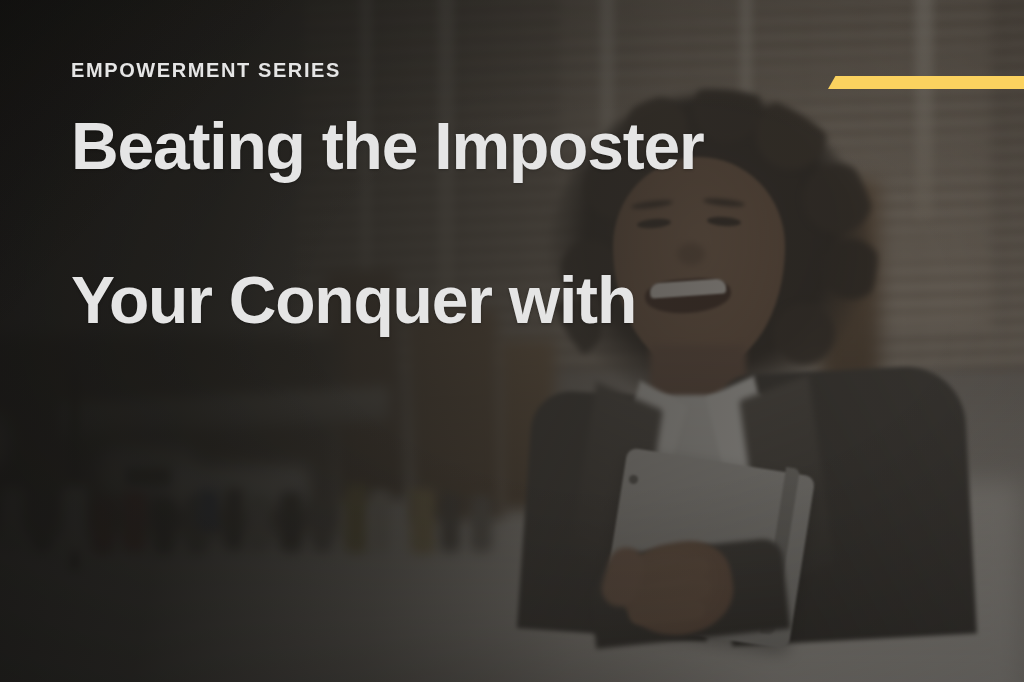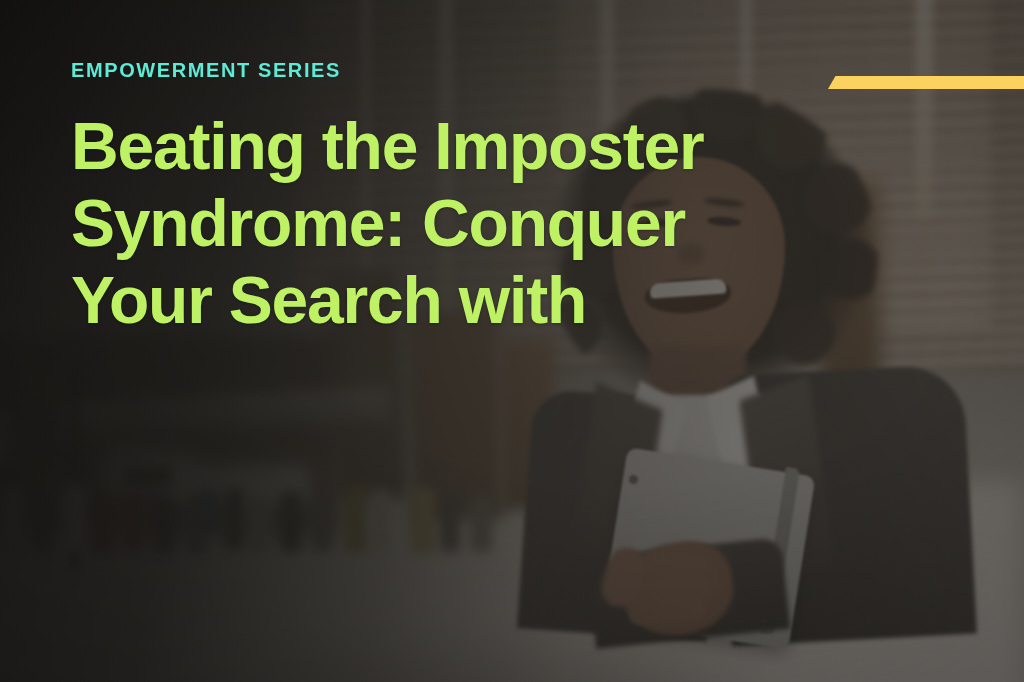--- a/index.html
+++ b/index.html
@@ -476,21 +476,21 @@
   </div>
 
   <div class="overlay-dark"></div>
   <div class="overlay-left"></div>
   <div class="overlay-corner"></div>
   <div class="overlay-vignette"></div>
 
   <div class="accent-bar" style="background: rgb(251, 210, 95);"></div>
 
   <div class="content">
-    <div class="eyebrow" style="color: #5eead4;">EMPOWERMENT SERIES</div>
-    <h1 class="headline" style="color: #bef264;">
+    <div class="eyebrow" style="color: #e5e5e5;">EMPOWERMENT SERIES</div>
+    <h1 class="headline" style="color: #e5e5e5;">
       <span>Beating the Imposter</span><br>
-      <span>Syndrome: Conquer</span><br>
-      <span>Your Search with</span><br>
+      <br>
+      <span>Your Conquer with</span><br>
     </h1>
   </div>
 
 </div>
 
 </body></html>

